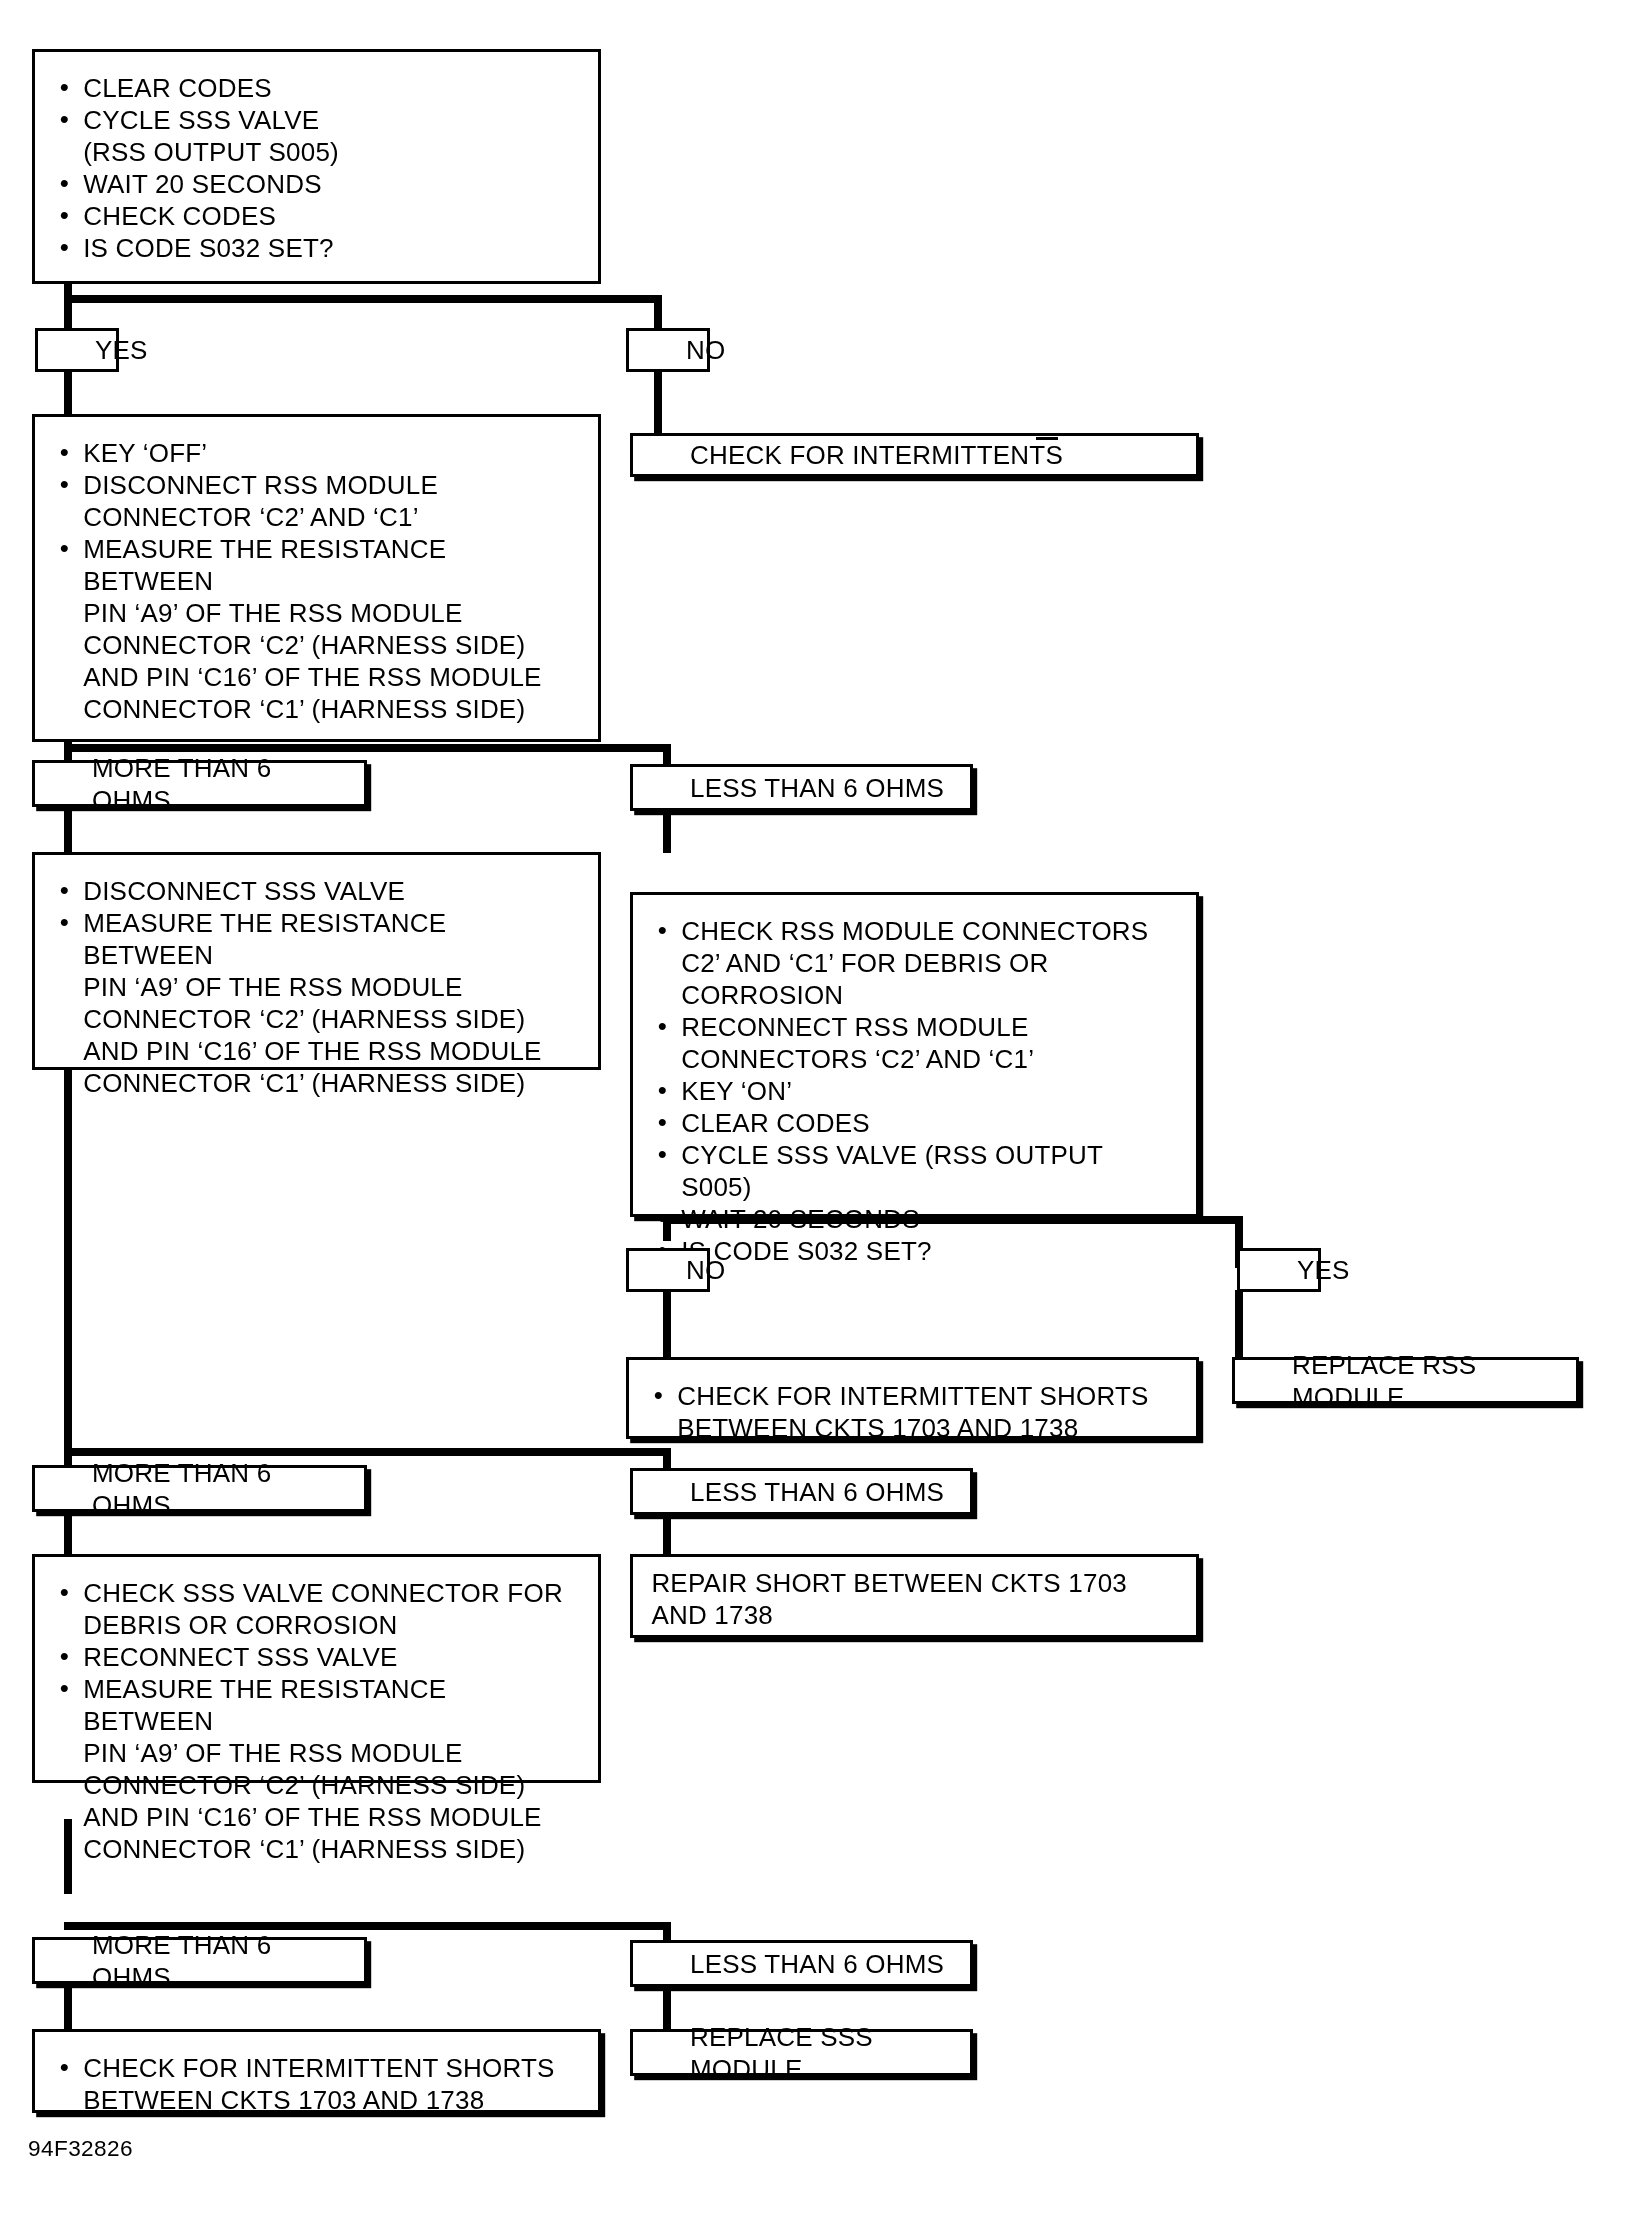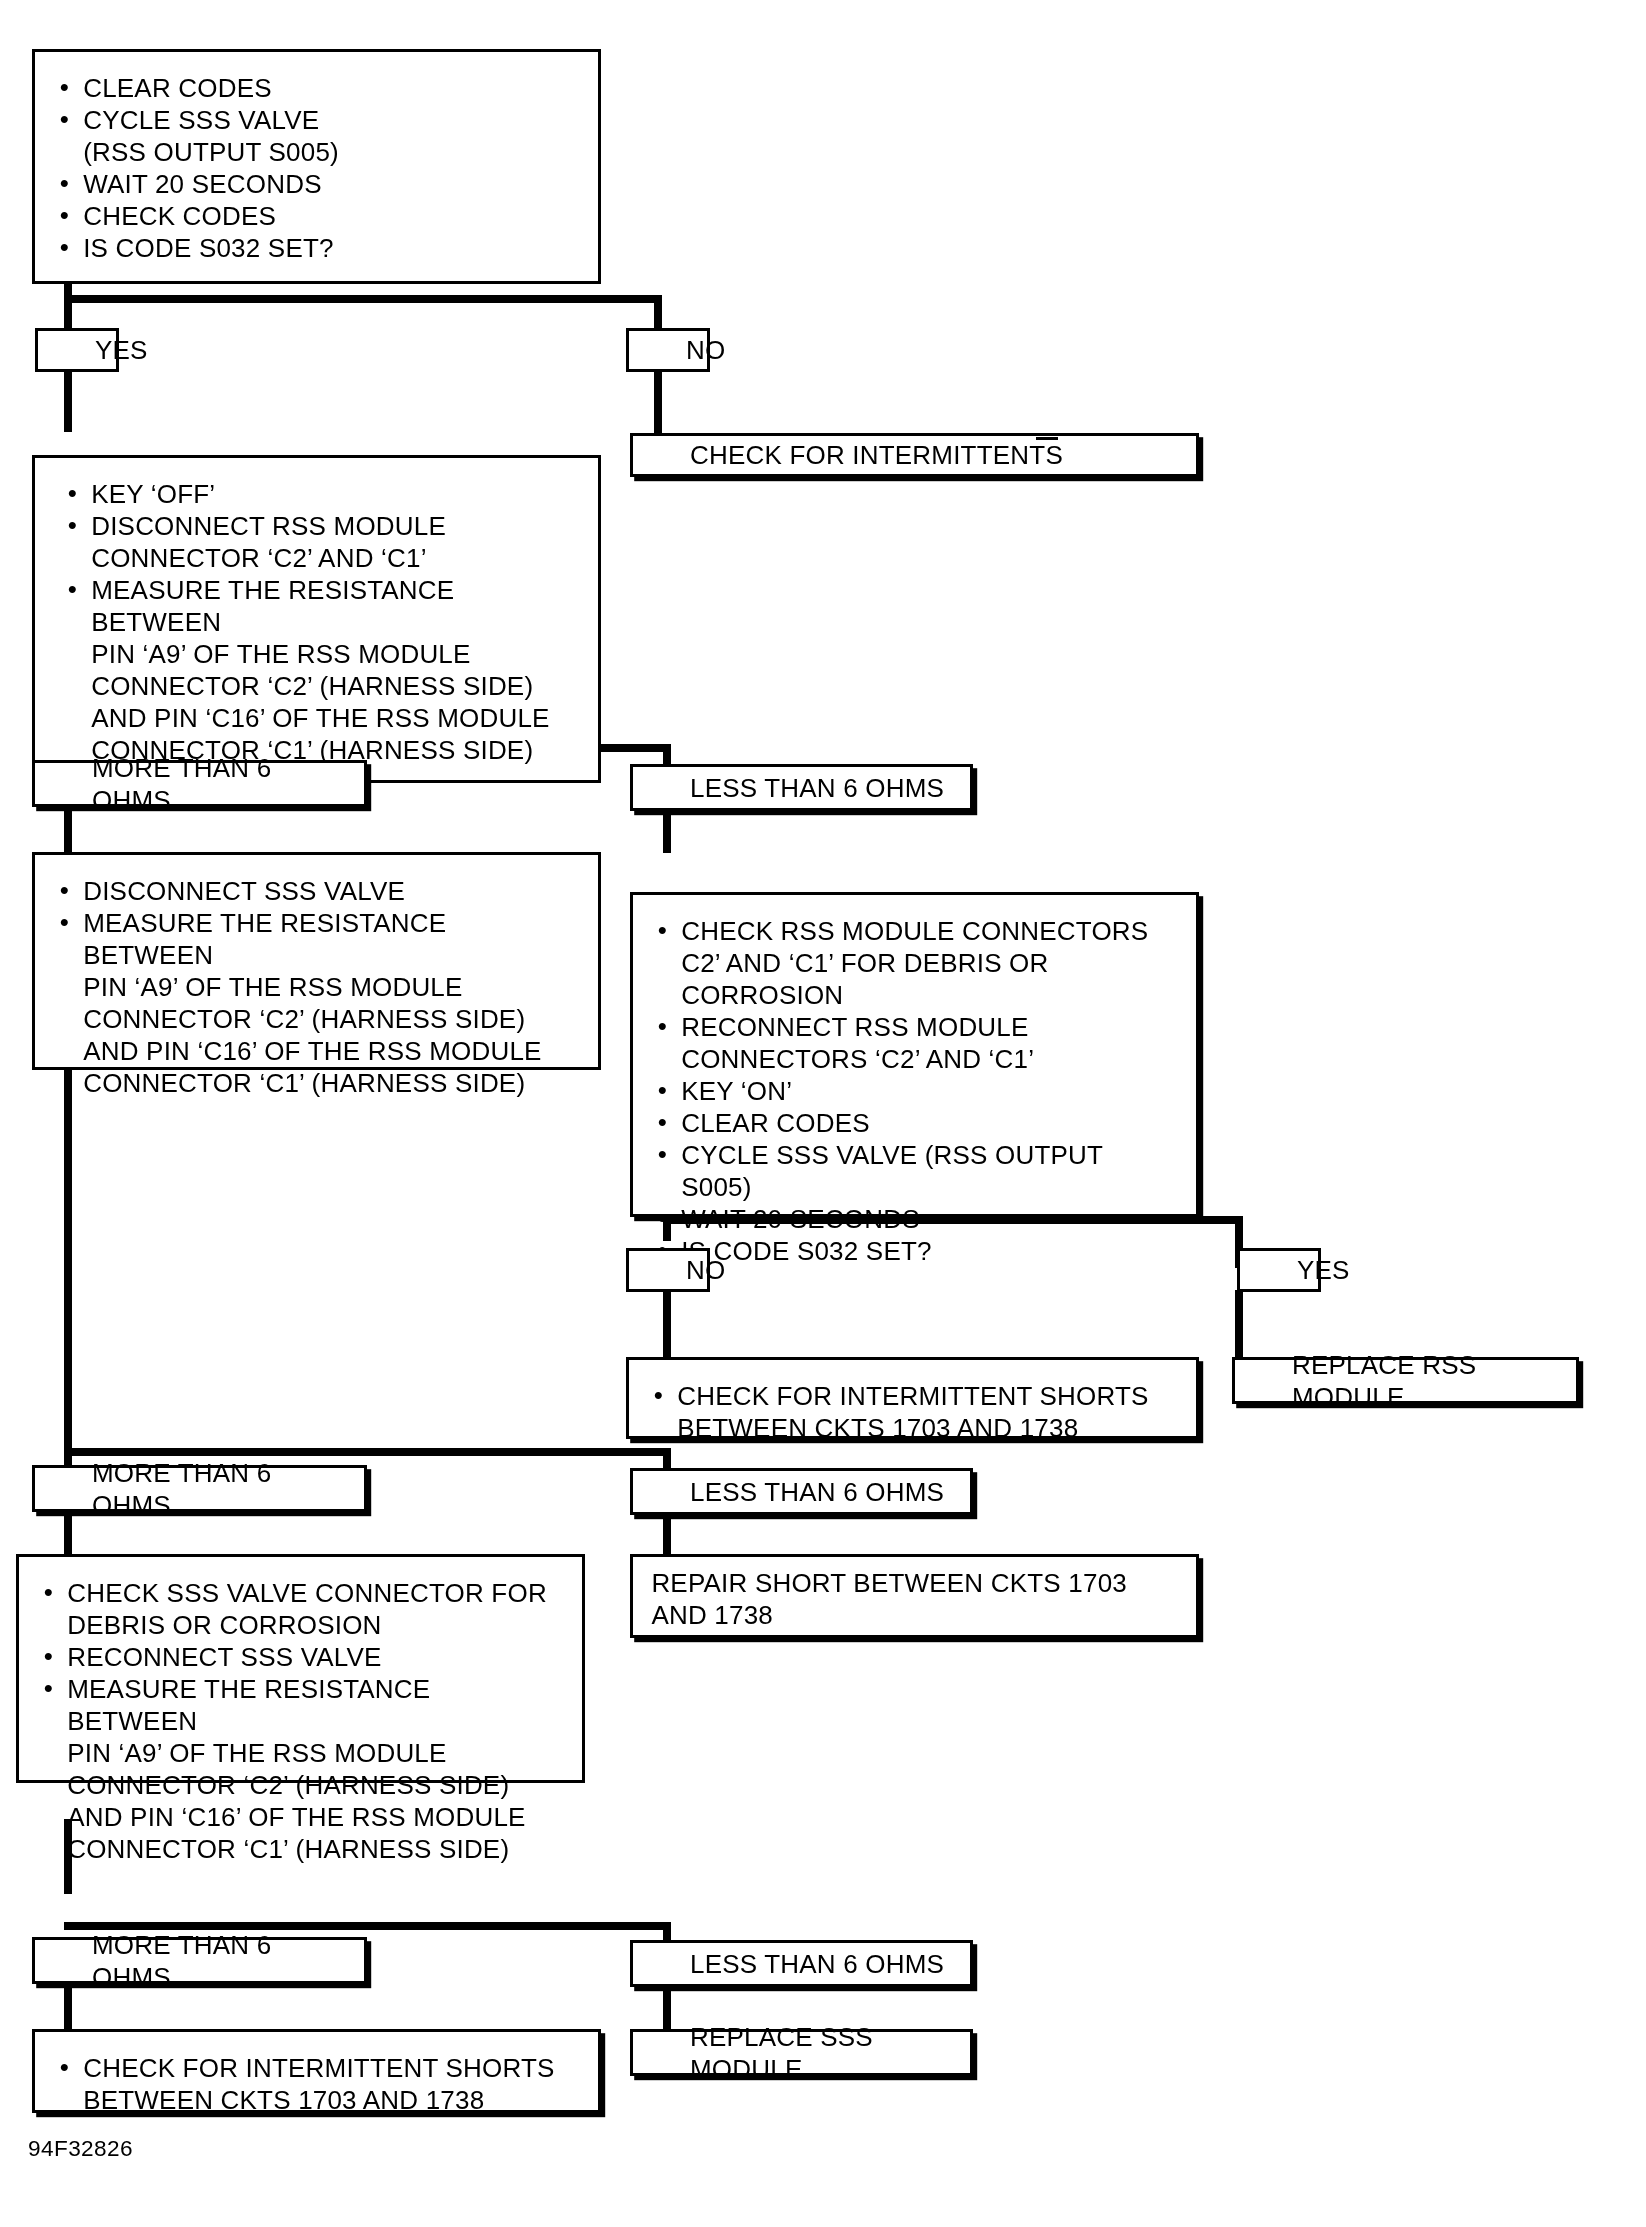--- a/index.html
+++ b/index.html
@@ -154,21 +154,21 @@
 
   <div class="box" style="left:626px; top:328px; width:84px; height:44px;">
     <div class="plain tight ycenter">NO</div>
   </div>
 
   <div class="box shadow" style="left:630px; top:433px; width:569px; height:44px;">
     <div class="plain tight ycenter">CHECK FOR INTERMITTENTS</div>
   </div>
   <div class="stray" style="left:1036px; top:437px; width:22px; height:3.3px;"></div>
 
-  <div class="box" style="left:32px; top:455px; width:569px; height:328px;padding-left:8px;">
+  <div class="box" style="left:32px; top:414px; width:569px; height:328px;">
     <ul class="blist">
       <li>KEY ‘OFF’</li>
       <li>DISCONNECT RSS MODULE
 CONNECTOR ‘C2’ AND ‘C1’</li>
       <li>MEASURE THE RESISTANCE BETWEEN
 PIN ‘A9’ OF THE RSS MODULE
 CONNECTOR ‘C2’ (HARNESS SIDE)
 AND PIN ‘C16’ OF THE RSS MODULE
 CONNECTOR ‘C1’ (HARNESS SIDE)</li>
     </ul>
@@ -228,21 +228,21 @@
   </div>
 
   <div class="box shadow" style="left:32px; top:1465px; width:335px; height:47px;">
     <div class="plain tight ycenter">MORE THAN 6 OHMS</div>
   </div>
 
   <div class="box shadow" style="left:630px; top:1468px; width:343px; height:47px;">
     <div class="plain tight ycenter">LESS THAN 6 OHMS</div>
   </div>
 
-  <div class="box" style="left:16px; top:1554px; width:569px; height:229px;">
+  <div class="box" style="left:32px; top:1554px; width:569px; height:229px;">
     <ul class="blist">
       <li>CHECK SSS VALVE CONNECTOR FOR
 DEBRIS OR CORROSION</li>
       <li>RECONNECT SSS VALVE</li>
       <li>MEASURE THE RESISTANCE BETWEEN
 PIN ‘A9’ OF THE RSS MODULE
 CONNECTOR ‘C2’ (HARNESS SIDE)
 AND PIN ‘C16’ OF THE RSS MODULE
 CONNECTOR ‘C1’ (HARNESS SIDE)</li>
     </ul>

